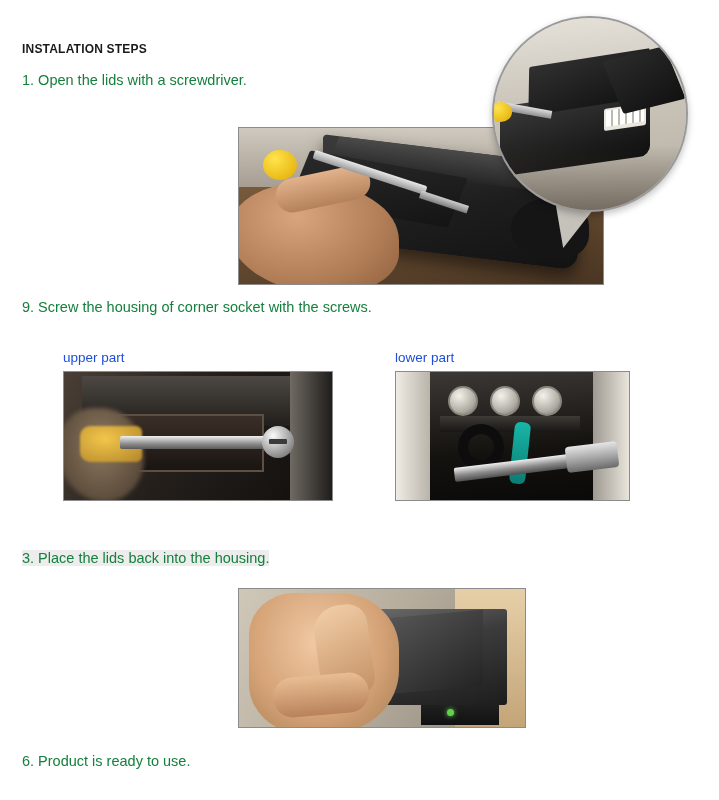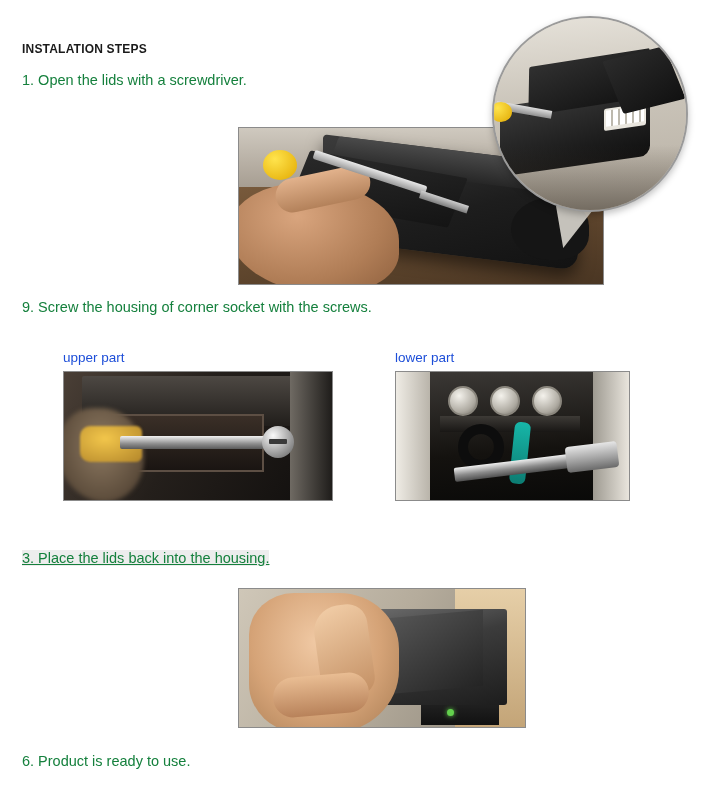--- a/index.html
+++ b/index.html
@@ -438,21 +438,21 @@
     box-shadow: 0 0 5px #63d14d;
   }
   .f3-brass {
     position: absolute;
     left: 200px; top: 100px;
     width: 40px; height: 14px;
     background: linear-gradient(180deg, #c8a13d, #7d6320);
     border-radius: 2px;
   }
 
-  .hl { background: rgba(0,0,0,0.07); text-decoration: underline; }
+  .hl { background: rgba(0,0,0,0.07); }
 </style>
 </head>
 <body>
 
 <div class="page">
 
   <div class="heading">INSTALATION STEPS</div>
 
   <div class="step-text step1">1. Open the lids with a screwdriver.</div>
 

